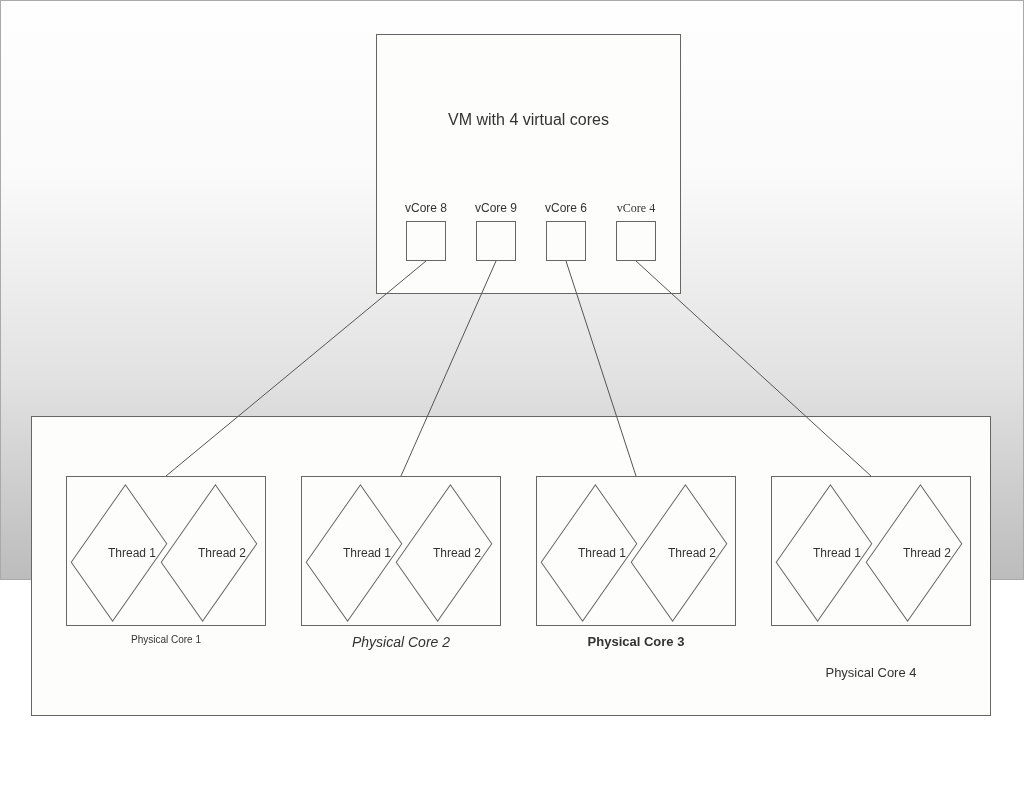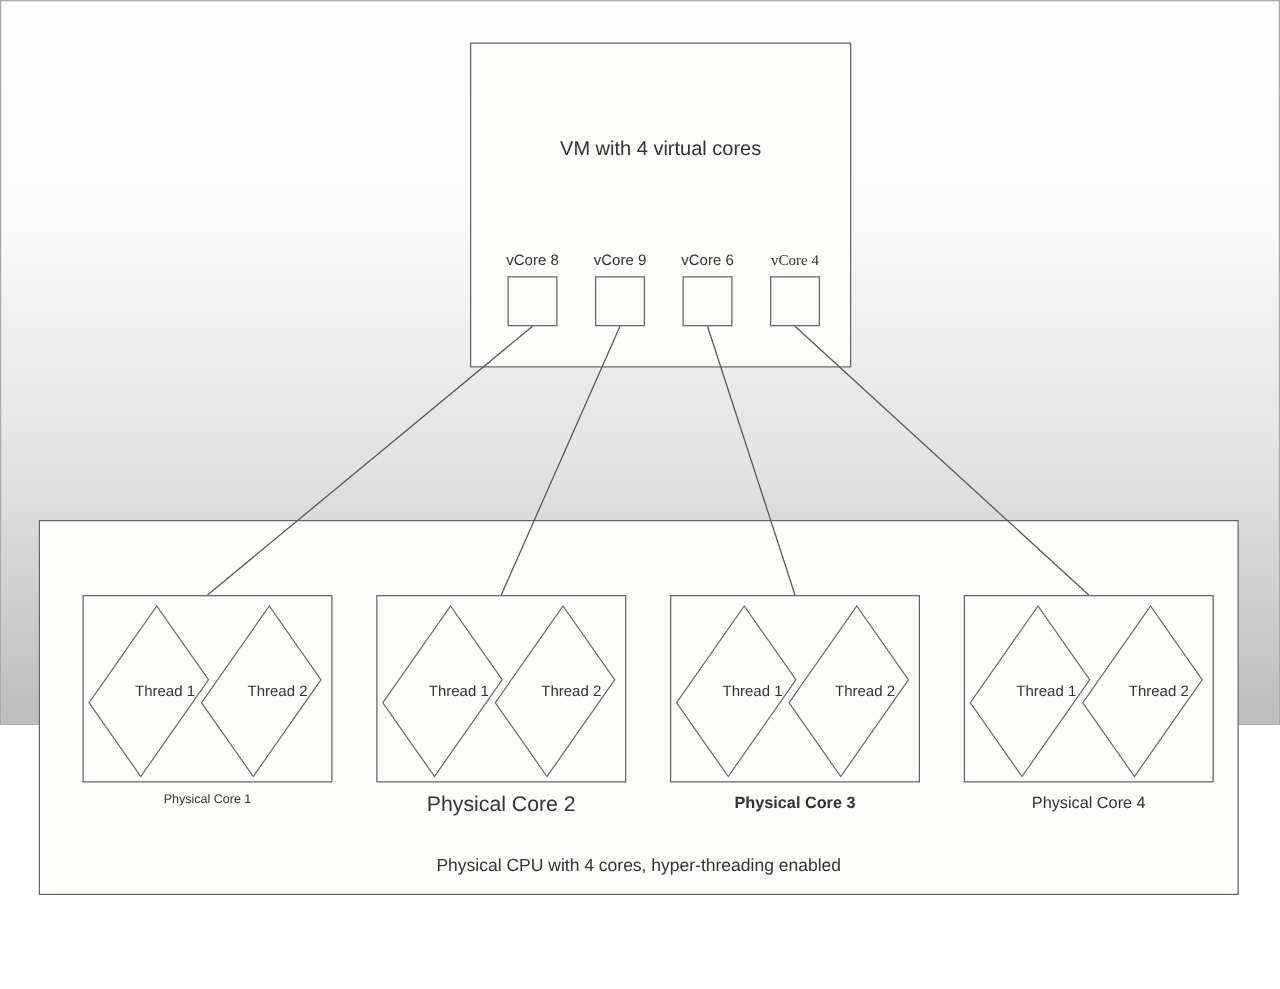--- a/index.html
+++ b/index.html
@@ -84,25 +84,24 @@
   <div class="box" style="left:615px; top:220px; width:40px; height:40px;"></div>
 
   <div class="box" style="left:30px; top:415px; width:960px; height:300px;"></div>
 
   <div class="box" style="left:65px;  top:475px; width:200px; height:150px;"></div>
   <div class="box" style="left:300px; top:475px; width:200px; height:150px;"></div>
   <div class="box" style="left:535px; top:475px; width:200px; height:150px;"></div>
   <div class="box" style="left:770px; top:475px; width:200px; height:150px;"></div>
 
   <div class="label" style="left:65px;  top:633px; width:200px; font-size:10px;">Physical Core 1</div>
-  <div class="label" style="left:300px; top:633px; width:200px; font-size:17px;">Physical Core 2</div>
+  <div class="label" style="left:300px; top:633px; width:200px; font-size:14px;font-style:italic;">Physical Core 2</div>
   <div class="label" style="left:535px; top:633px; width:200px; font-size:13px;font-weight:bold;">Physical Core 3</div>
-  <div class="label" style="left:770px; top:633px; width:200px; font-size:13px;">Physical Core 4</div>
+  <div class="label" style="left:770px; top:664px; width:200px; font-size:13px;">Physical Core 4</div>
 
-  <div class="label" style="left:30px; top:683px; width:960px; font-size:14px;">Physical CPU with 4 cores, hyper-threading enabled</div>
 
   <div class="diamond-wrap" style="left:82px; top:505px;">
     <div class="diamond"></div>
     <div class="diamond-label">Thread 1</div>
   </div>
   <div class="diamond-wrap" style="left:172px; top:505px;">
     <div class="diamond"></div>
     <div class="diamond-label">Thread 2</div>
   </div>
 

